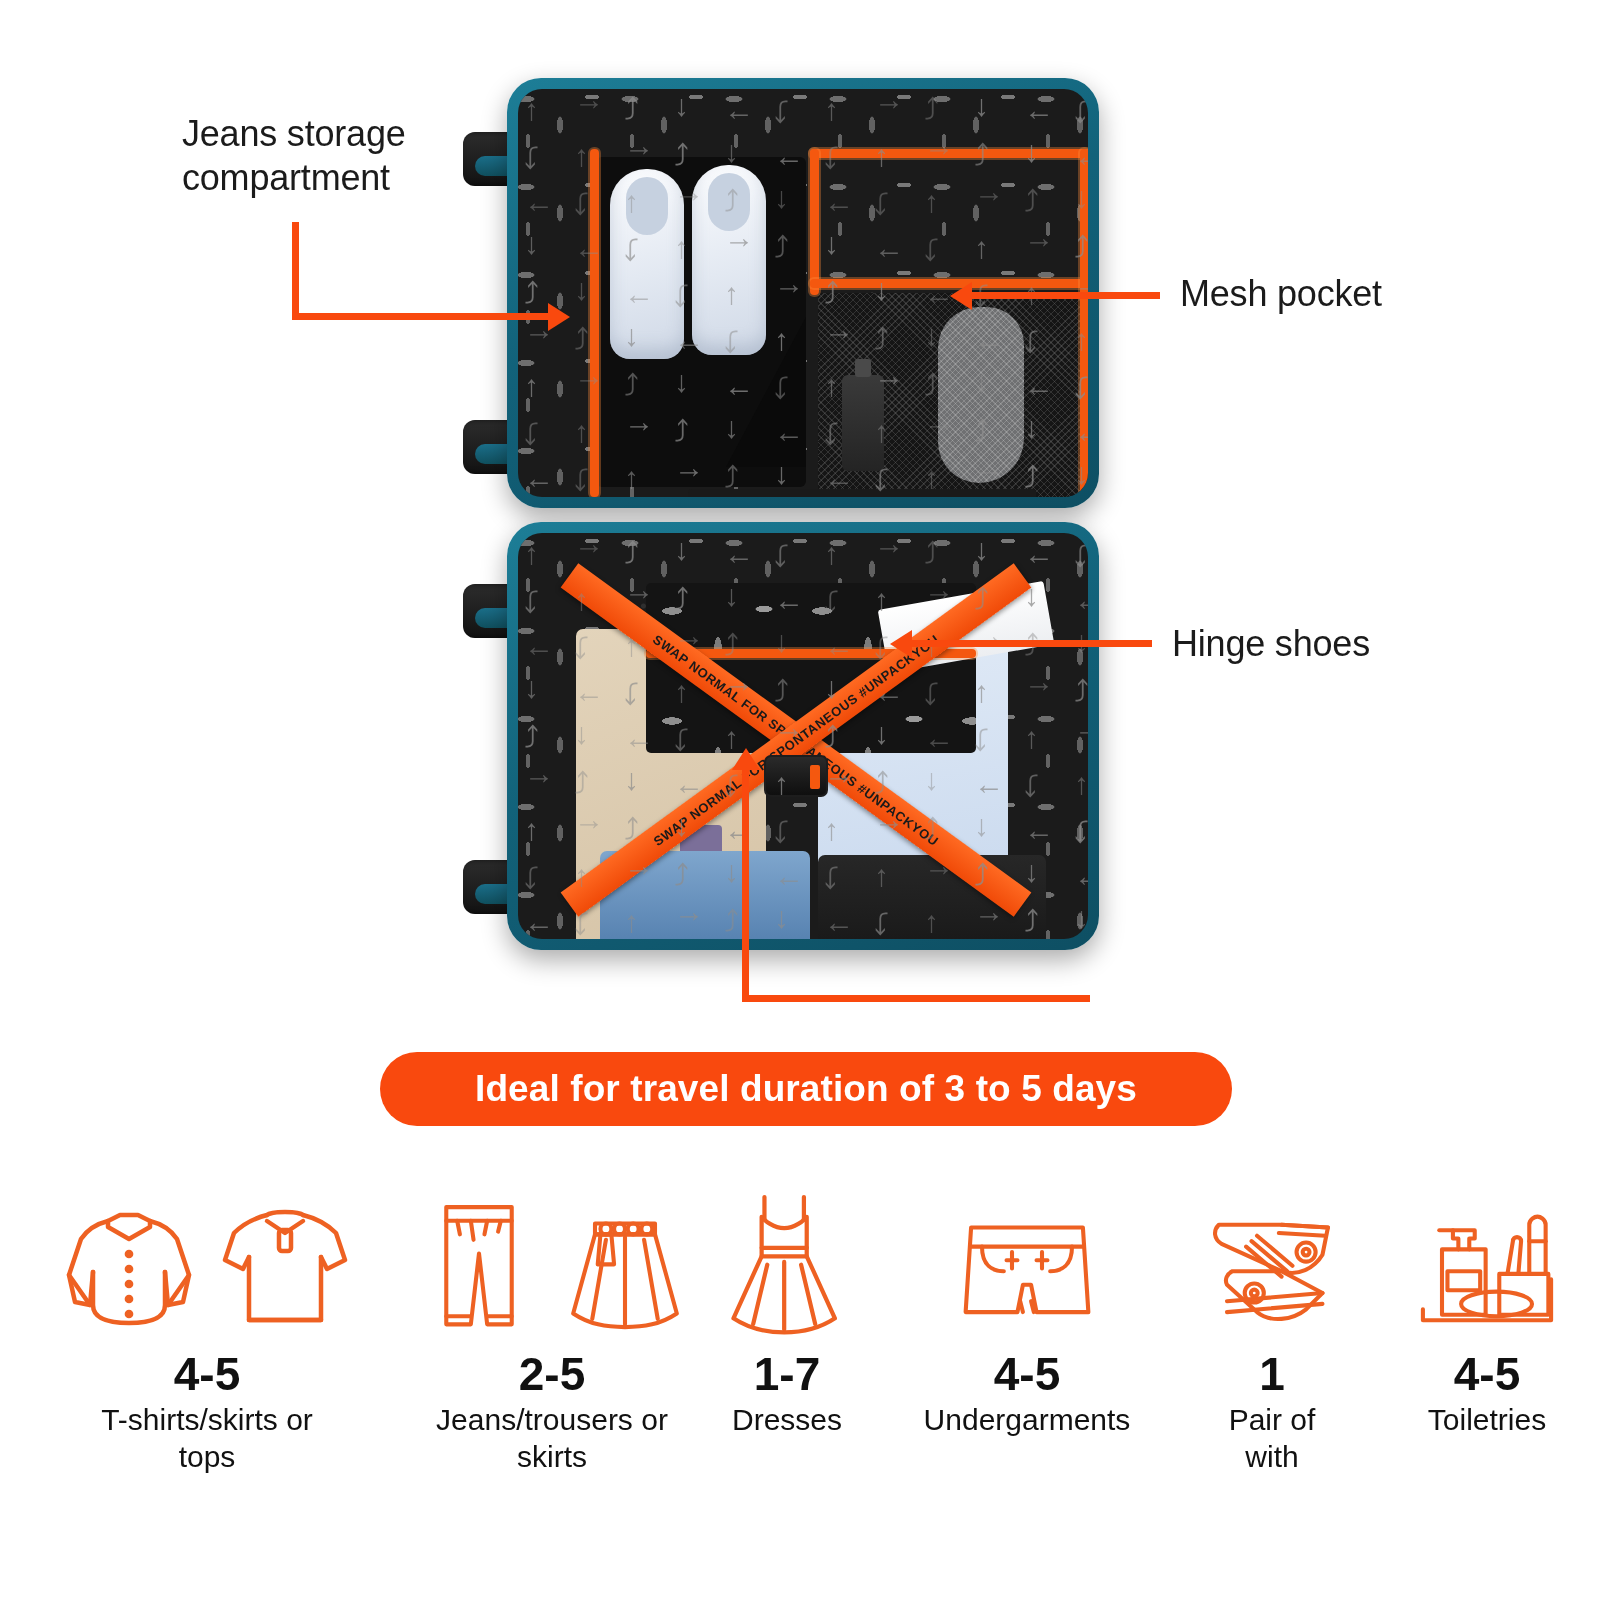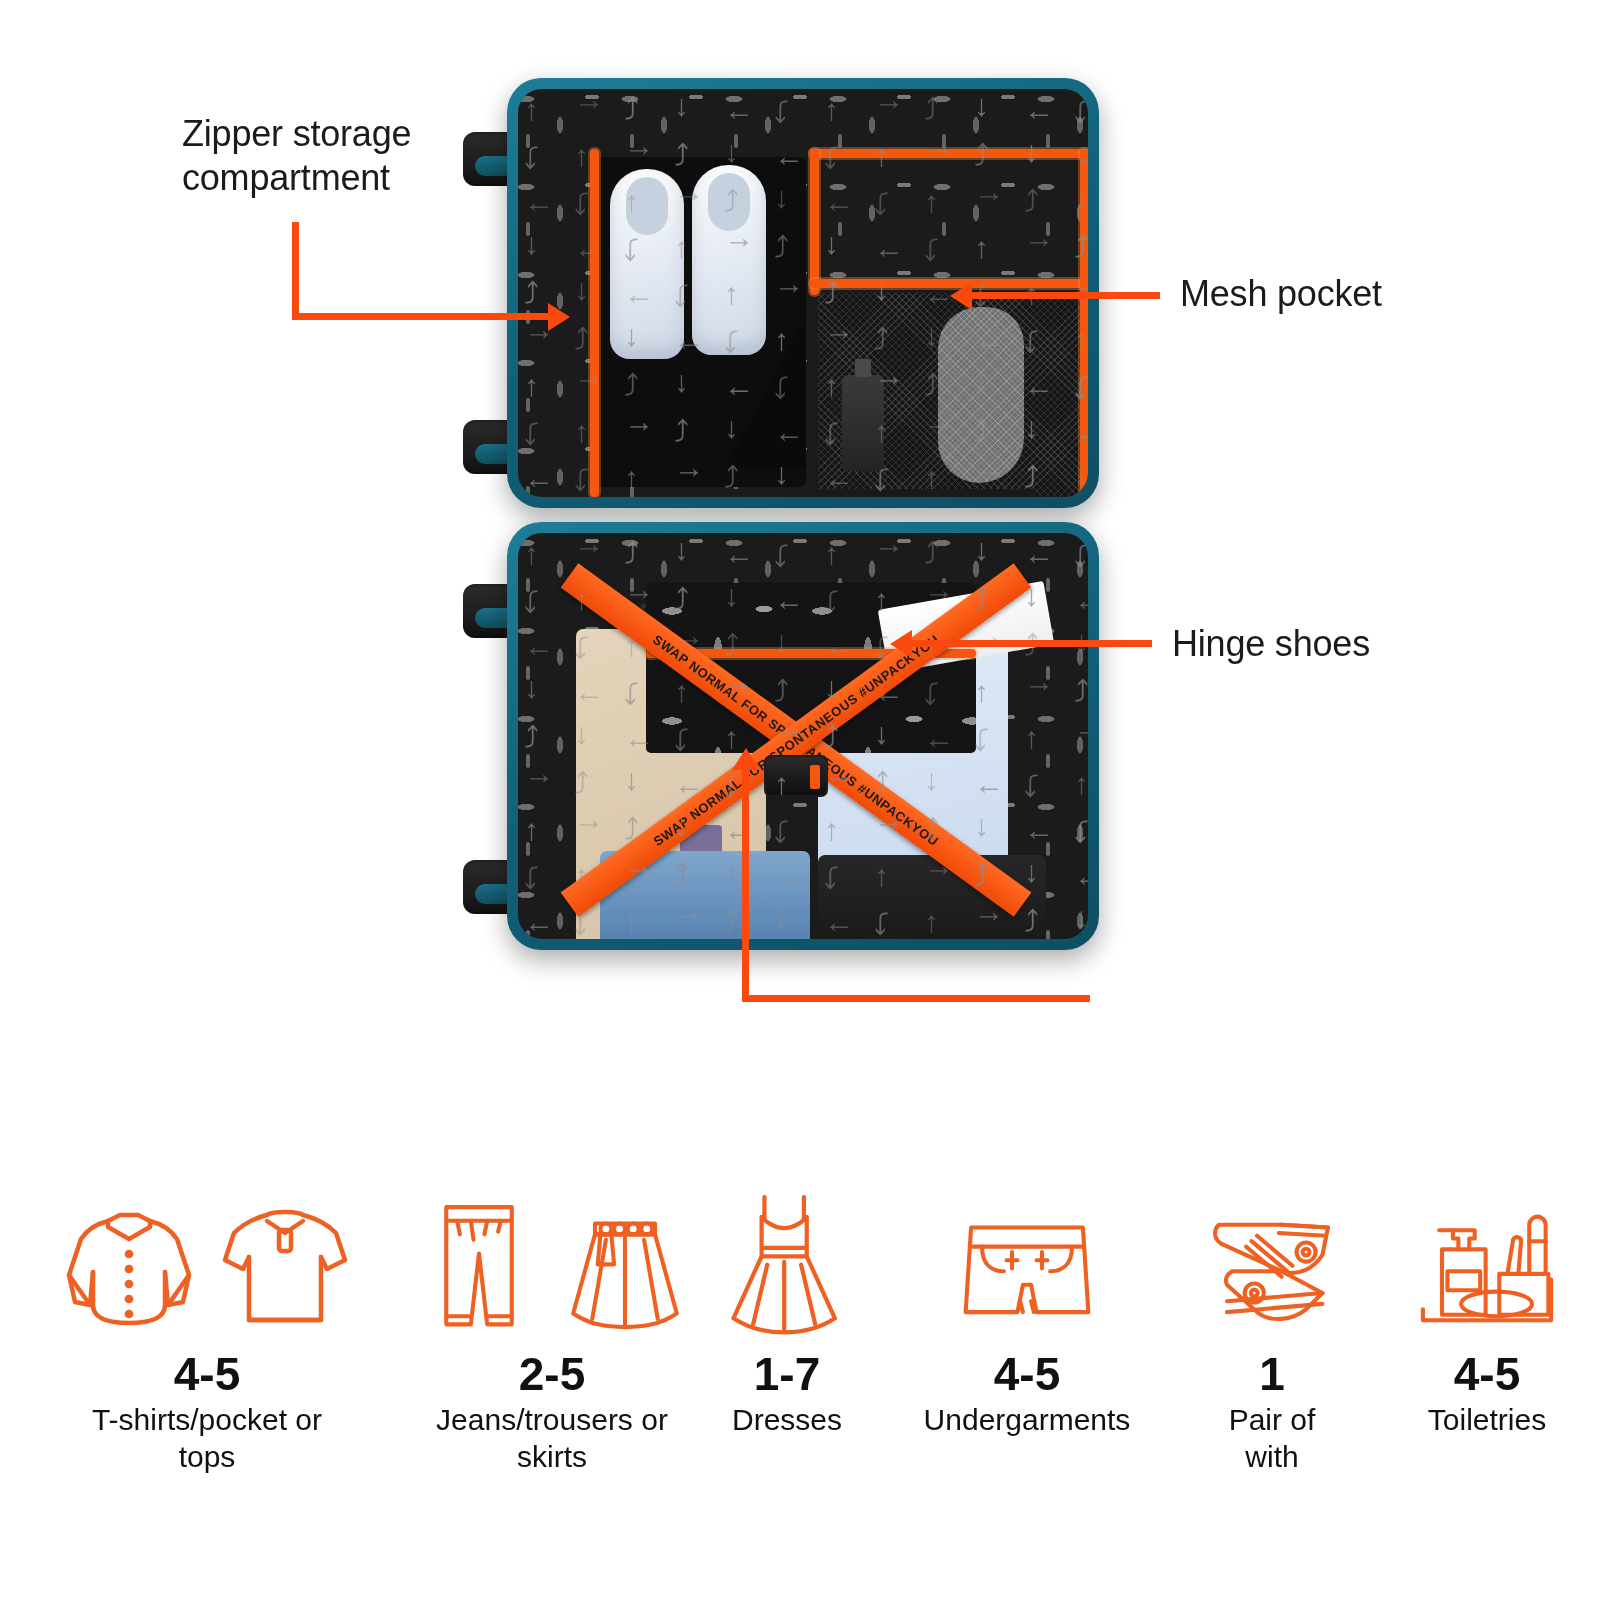--- a/index.html
+++ b/index.html
@@ -490,38 +490,41 @@
           <span class="motif" style="left: 306px; top: 374px; opacity: 0.5; transform: rotate(0deg);">←</span>
           <span class="motif" style="left: 356px; top: 374px; opacity: 0.65; transform: rotate(180deg);">⤴</span>
           <span class="motif" style="left: 406px; top: 374px; opacity: 0.45; transform: rotate(0deg);">↑</span>
           <span class="motif" style="left: 456px; top: 374px; opacity: 0.6; transform: rotate(180deg);">←</span>
           <span class="motif" style="left: 506px; top: 374px; opacity: 0.75; transform: rotate(0deg);">⤴</span>
           <span class="motif" style="left: 556px; top: 374px; opacity: 0.55; transform: rotate(180deg);">↑</span>
         </div>
     </div>
   </div>
 
-  <div class="callout-label" id="lbl-zipper">Zipper storage
+  <div class="callout-label" id="lbl-zipper">Jeans storage
 compartment</div>
   <div class="leader v" style="left:292px; top:222px; height:98px;"></div>
   <div class="leader h" style="left:292px; top:313px; width:258px;"></div>
   <div class="arrow right" style="left:548px; top:303px;"></div>
 
   <div class="callout-label" id="lbl-mesh">Mesh pocket</div>
   <div class="leader h" style="left:972px; top:292px; width:188px;"></div>
   <div class="arrow left" style="left:950px; top:282px;"></div>
 
   <div class="callout-label" id="lbl-hinge">Hinge shoes</div>
   <div class="leader h" style="left:912px; top:640px; width:240px;"></div>
   <div class="arrow left" style="left:890px; top:630px;"></div>
 
   <div class="leader v" style="left:742px; top:762px; height:240px;"></div>
   <div class="leader h" style="left:742px; top:995px; width:348px;"></div>
   <div class="arrow up" style="left:732px; top:748px;"></div>
 
+  <div id="banner">
+    <span>Ideal for travel duration of 3 to 5 days</span>
+  </div>
 
   <div id="items">
 
     <div class="item" id="item-0">
       <div class="item-icons">
         <svg width="150" height="150" viewBox="0 0 100 100">
           <g class="ico">
             <path d="M36 26 L50 34 L64 26 L64 22 L56 18 L44 18 L36 22 Z"></path>
             <path d="M36 22 C28 24 22 28 18 34 L10 58 L14 76 L24 78 L26 56"></path>
             <path d="M64 22 C72 24 78 28 82 34 L90 58 L86 76 L76 78 L74 56"></path>
@@ -540,21 +543,21 @@
             <path d="M38 18 C30 20 22 24 16 30 L10 48 L22 54 L26 46"></path>
             <path d="M62 18 C70 20 78 24 84 30 L90 48 L78 54 L74 46"></path>
             <path d="M26 46 L26 88 L74 88 L74 46"></path>
             <path d="M38 18 C38 18 40 16 50 16 C60 16 62 18 62 18"></path>
             <rect x="46" y="28" width="8" height="14" rx="2"></rect>
             <path d="M26 88 L74 88"></path>
           </g>
         </svg>
       </div>
       <div class="item-count">4-5</div>
-      <div class="item-label">T-shirts/pocket or
+      <div class="item-label">T-shirts/skirts or
 tops</div>
     </div>
 
     <div class="item" id="item-1">
       <div class="item-icons">
         <svg width="140" height="150" viewBox="0 0 100 110">
           <g class="ico">
             <path d="M26 14 L74 14 L74 100 L56 100 L50 48 L44 100 L26 100 Z"></path>
             <path d="M26 24 L74 24"></path>
             <path d="M34 24 L36 34 M44 24 L46 38 M56 24 L54 34 M66 24 L64 32"></path>

